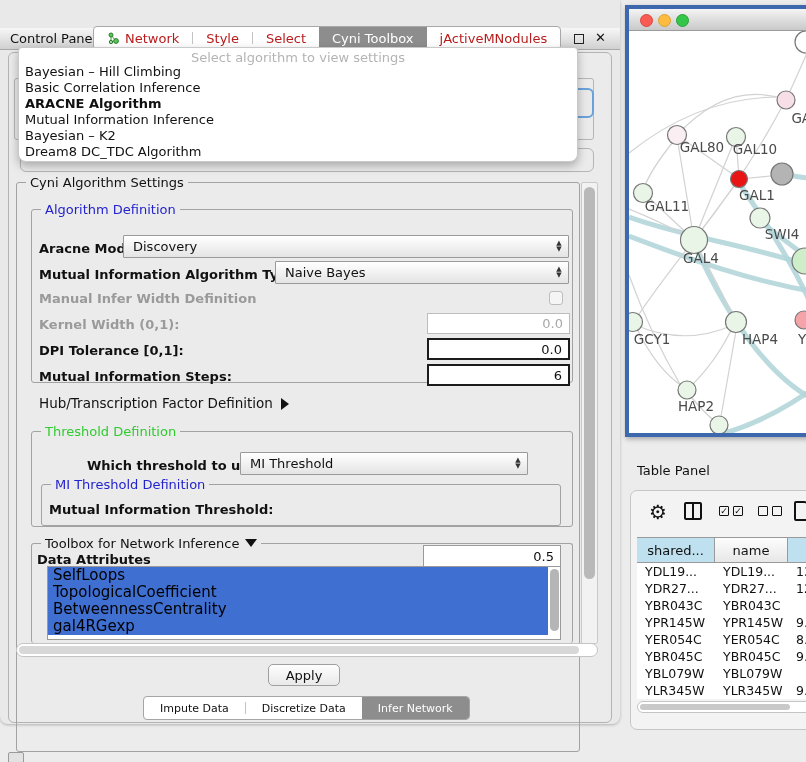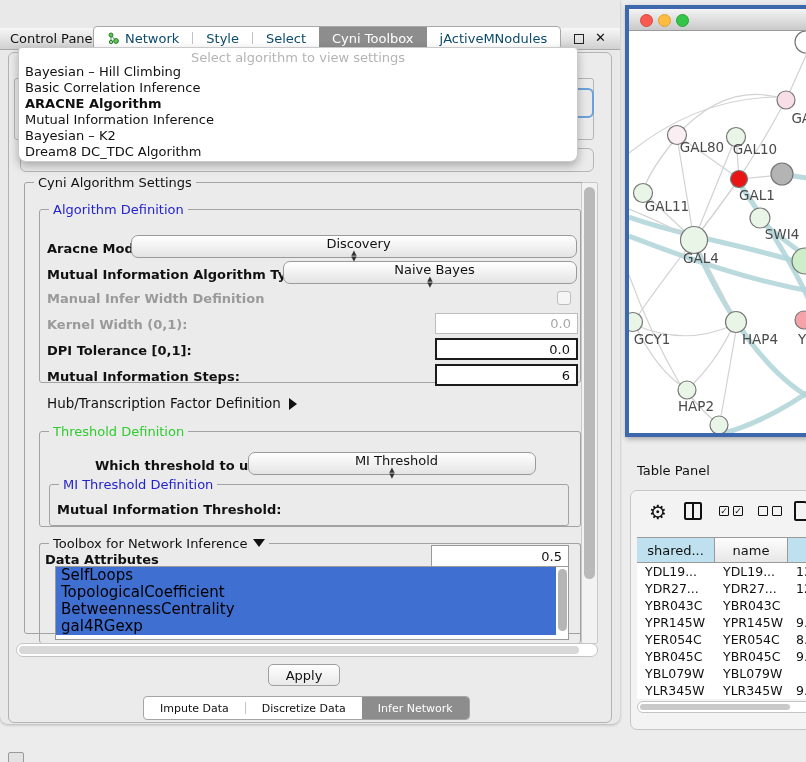--- a/index.html
+++ b/index.html
@@ -13,21 +13,21 @@
   .cp-header { position:absolute; left:0; top:0; width:100%; height:22px;
     background:linear-gradient(#f7f7f7,#d0d0d0); border-bottom:1px solid #a9a9a9;
     display:flex; align-items:center;margin-top:28px; }
   .cp-title { margin-left:10px; font-size:13px; color:#111; }
   .win-float { position:absolute; right:36px; top:6px; width:10px; height:10px;
     border:1.5px solid #222; background:transparent; }
   .win-close { position:absolute; right:14px; top:2px; font-size:13px; font-weight:bold; color:#111; }
 
   .cp-tabs { position:absolute; left:93px; top:26px; height:24px; background:#fff;
     border:1px solid #a8a8a8; border-radius:4px; display:flex; align-items:stretch; overflow:hidden; }
-  .cp-tab { display:flex; align-items:center; padding:0 13px; font-size:13px; color:#0c4a6e; }
+  .cp-tab { display:flex; align-items:center; padding:0 13px; font-size:13px; color:#b91c1c; }
   .cp-tab.sel { background:#8d8d8d; color:#fff; }
   .tab-sep { width:1px; background:#c3c3c3; margin:5px 0; }
   .net-ico { width:13px; height:13px; margin-right:5px; }
 
   .cp-content { position:absolute; left:8px; top:52px; width:604px; height:671px;
     background:#ebebeb; border:1px solid #b3b3b3; border-radius:6px; }
 
   
   .gbox { position:absolute; border:1px solid #a2a2a2; border-radius:3px; }
   .legend { position:absolute; top:-8px; left:9px; background:#ebebeb; padding:0 4px;
@@ -42,25 +42,25 @@
 
   
   .dd { left:18px; top:47px; width:560px; height:115px; background:#fff;
     border:1px solid #c9c9c9; border-radius:4px 4px 8px 8px;
     box-shadow:0 4px 10px rgba(0,0,0,.28); z-index:30; }
   .dd-ph { text-align:center; color:#b4b4b4; font-size:13px; padding-top:2px; height:16px; }
   .dd-item { padding:0 6px; height:16px; line-height:16px; font-size:13px; color:#111; white-space:nowrap; }
   .dd-item.bold { font-weight:bold; }
 
   
-  .settings { left:24px; top:182px; width:564px; height:452px; }
+  .settings { left:16px; top:182px; width:564px; height:570px; }
   .lbl { position:absolute; font-size:13px; font-weight:bold; color:#111; white-space:nowrap; }
   .lbl.dis { color:#9a9a9a; }
-  .combo { position:absolute; height:23px; border:1px solid #9a9a9a; border-radius:7px;
-    background:linear-gradient(#ffffff,#e4e4e4); display:flex; align-items:center;flex-direction:column; }
+  .combo { position:absolute; height:23px; border:1px solid #9a9a9a; border-radius:1px;
+    background:linear-gradient(#ffffff,#e4e4e4); display:flex; align-items:center; }
   .combo .cv { padding-left:9px; font-size:13px; flex:1; }
   .combo .steppers { width:18px; display:flex; flex-direction:column; align-items:center;
     justify-content:center; gap:1px; font-size:7px; color:#333; line-height:5px; }
   .tin { position:absolute; height:22px; background:#fff; font-size:13px; text-align:right;
     padding:0 6px; display:flex; align-items:center; justify-content:flex-end; }
   .tin.strong { border:2px solid #1c1c1c; }
   .tin.soft { border:1px solid #bdbdbd; color:#a8a8a8; height:21px; }
   .tin.mid { border:1px solid #9a9a9a; }
   .chk { position:absolute; width:14px; height:14px; border:1px solid #bdbdbd; border-radius:3px; background:#f5f5f5; }
   .tri-r { display:inline-block; width:0; height:0; border-left:8px solid #111;

